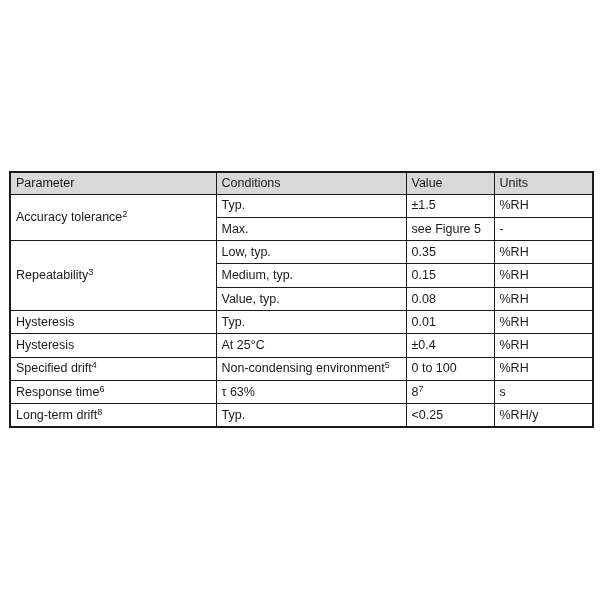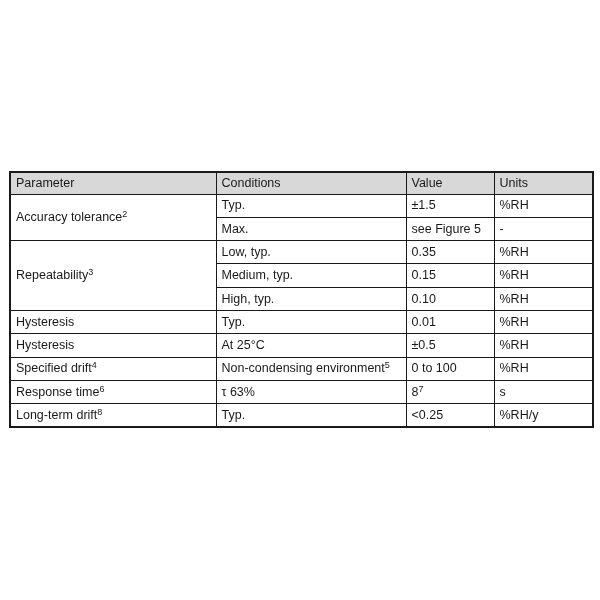--- a/index.html
+++ b/index.html
@@ -97,34 +97,34 @@
           <td>Low, typ.</td>
           <td>0.35</td>
           <td>%RH</td>
         </tr>
         <tr>
           <td>Medium, typ.</td>
           <td>0.15</td>
           <td>%RH</td>
         </tr>
         <tr>
-          <td>High, typ.</td>
-          <td>0.10</td>
+          <td>Value, typ.</td>
+          <td>0.08</td>
           <td>%RH</td>
         </tr>
         <tr>
           <td><span>Hysteresis</span></td>
           <td>Typ.</td>
           <td>0.01</td>
           <td>%RH</td>
         </tr>
         <tr>
           <td><span>Hysteresis</span></td>
           <td>At 25°C</td>
-          <td>±0.5</td>
+          <td>±0.4</td>
           <td>%RH</td>
         </tr>
         <tr>
           <td><span>Specified drift</span><sup class="fn">4</sup></td>
           <td><span>Non-condensing environment</span><sup class="fn">5</sup></td>
           <td>0 to 100</td>
           <td>%RH</td>
         </tr>
         <tr>
           <td><span>Response time</span><sup class="fn">6</sup></td>

